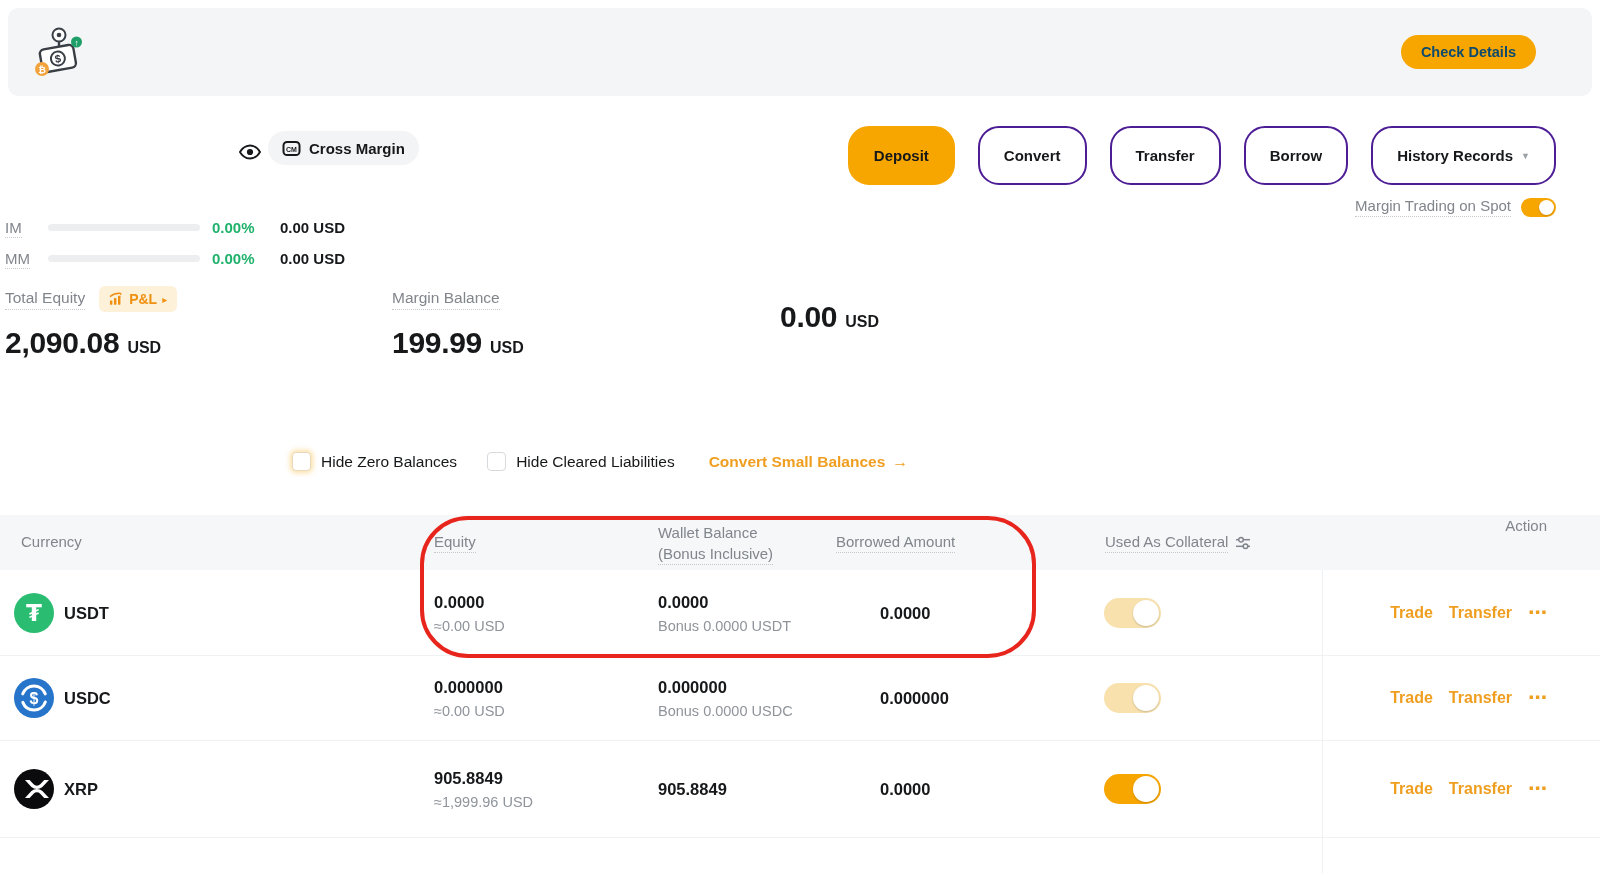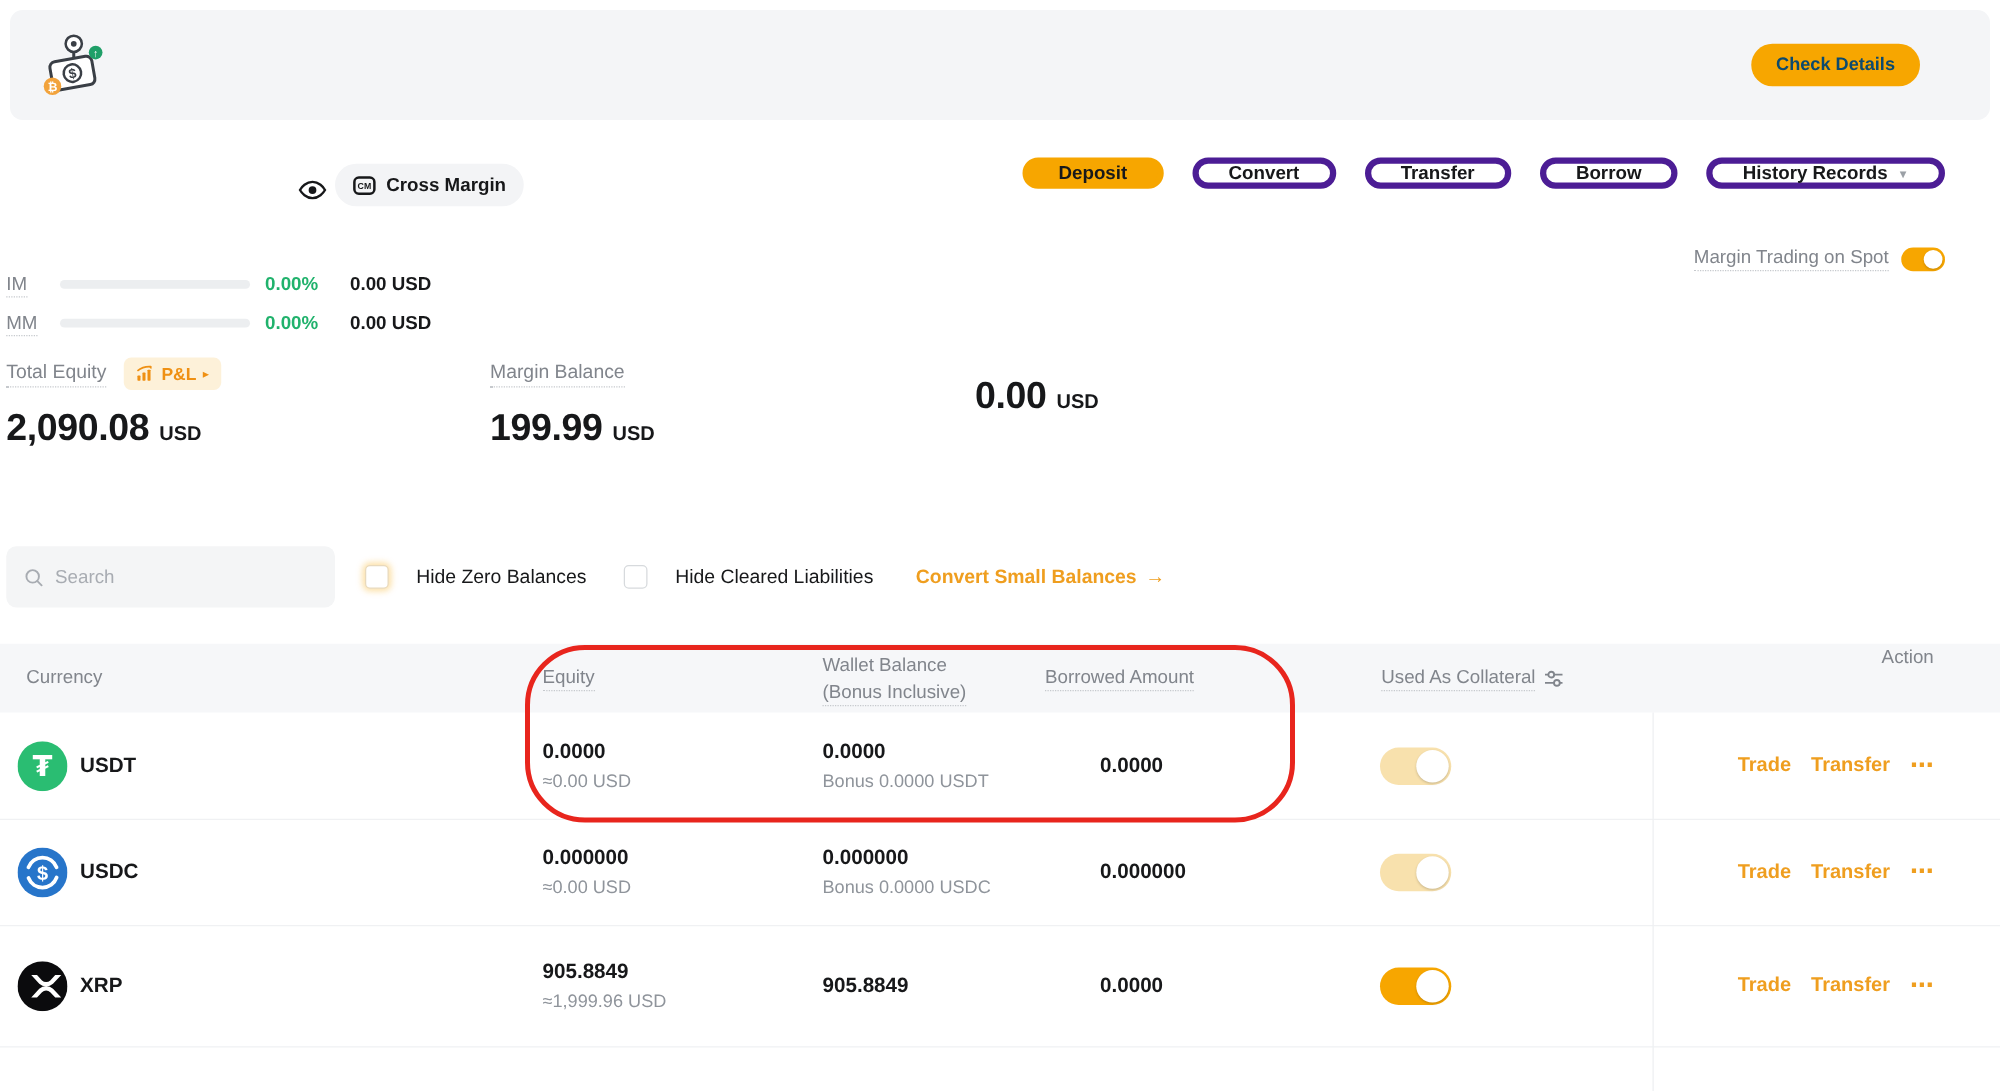--- a/index.html
+++ b/index.html
@@ -19,22 +19,22 @@
 
   
   .page-title { position:absolute; left:5px; top:128px; font-size:29px; font-weight:800; letter-spacing:-0.3px; }
   .eye { position:absolute; left:238px; top:140px; width:24px; height:24px; cursor:pointer; }
   .cm-badge { position:absolute; left:268px; top:131px; height:34px; padding:0 14px;
               background:#f3f4f6; border-radius:17px; display:flex; align-items:center; gap:8px; }
   .cm-badge .cm-ic { width:19px; height:19px; }
   .cm-badge span { font-size:15px; font-weight:700; }
 
   .hdr-btns { position:absolute; right:44px; top:126px; display:flex; gap:23px; }
-  .pill { height:25px; padding:0 24px; border-radius:21px; background:#fff;
-          border:5px solid #4c1d95; font-size:15px; font-weight:700; color:#17181a;
+  .pill { height:59px; padding:0 24px; border-radius:21px; background:#fff;
+          border:2px solid #4c1d95; font-size:15px; font-weight:700; color:#17181a;
           font-family:inherit; cursor:pointer; display:flex; align-items:center; gap:8px; }
   .pill.primary { background:#f7a600; border-color:#f7a600; }
   .caret { font-size:9px; color:#9ba0a6; }
 
   
   .risk-row { position:absolute; left:5px; height:22px; display:flex; align-items:center;margin-top:16px; }
   .risk-label { width:43px; font-size:15px; color:#81858c; }
   .risk-label i { font-style:normal; border-bottom:1px dotted #c6c9cd; padding-bottom:1px; }
   .risk-bar { width:152px; height:7px; border-radius:4px; background:#eceef0; }
   .risk-pct { margin-left:12px; width:56px; font-size:15px; font-weight:700; color:#20b26c; }
@@ -66,21 +66,21 @@
   .stat .big { font-size:30px; font-weight:800; letter-spacing:-0.3px; }
   .stat .unit { font-size:16px; font-weight:700; }
 
   
   .search-box { position:absolute; left:5px; top:437px; width:263px; height:49px;
                 background:#f4f5f6; border-radius:8px; display:flex; align-items:center; padding:0 14px; gap:9px; }
   .search-box input { border:none; outline:none; background:transparent; font-size:15px;
                       font-family:inherit; color:#17181a; width:100%; }
   .search-box input::placeholder { color:#a8acb2; }
   .filter-row { position:absolute; left:292px; top:437px; height:49px; display:flex; align-items:center; }
-  .chk { display:flex; align-items:center; gap:22px; cursor:pointer; }
+  .chk { display:flex; align-items:center; gap:10px; cursor:pointer; }
   .chk + .chk { margin-left:30px; }
   .chk .box { width:19px; height:19px; border:1.5px solid #d7dadd; border-radius:4px; background:#fff; }
   .chk .box.glow { box-shadow:0 0 5px 2px rgba(247,166,0,.35); border-color:#e8d9bd; }
   .chk .txt { font-size:15.5px; color:#17181a; }
   .convert-link { margin-left:34px; display:flex; align-items:center; gap:7px; cursor:pointer; }
   .convert-link b { font-size:15.5px; font-weight:700; color:#ef9e1f; }
   .convert-link .arr { font-size:16px; font-weight:700; color:#ef9e1f; }
 
   
   .thead { position:absolute; left:0; top:515px; width:1600px; height:55px; background:#f6f7f9; }
@@ -213,27 +213,20 @@
     </div>
   </div>
 
   <div class="stat" style="left:780px">
     <div class="val-row">
       <span class="big">0.00</span>
       <span class="unit">USD</span>
     </div>
   </div>
 
-  <div class="search-box">
-    <svg width="18" height="18" viewBox="0 0 18 18">
-      <circle cx="8" cy="8" r="5.6" fill="none" stroke="#a8acb2" stroke-width="1.7"></circle>
-      <line x1="12.2" y1="12.2" x2="16" y2="16" stroke="#a8acb2" stroke-width="1.7" stroke-linecap="round"></line>
-    </svg>
-    <input type="text" placeholder="Search" style="">
-  </div>
 
   <div class="filter-row">
     <label class="chk">
       <span class="box glow"></span>
       <span class="txt">Hide Zero Balances</span>
     </label>
     <label class="chk">
       <span class="box"></span>
       <span class="txt">Hide Cleared Liabilities</span>
     </label>

